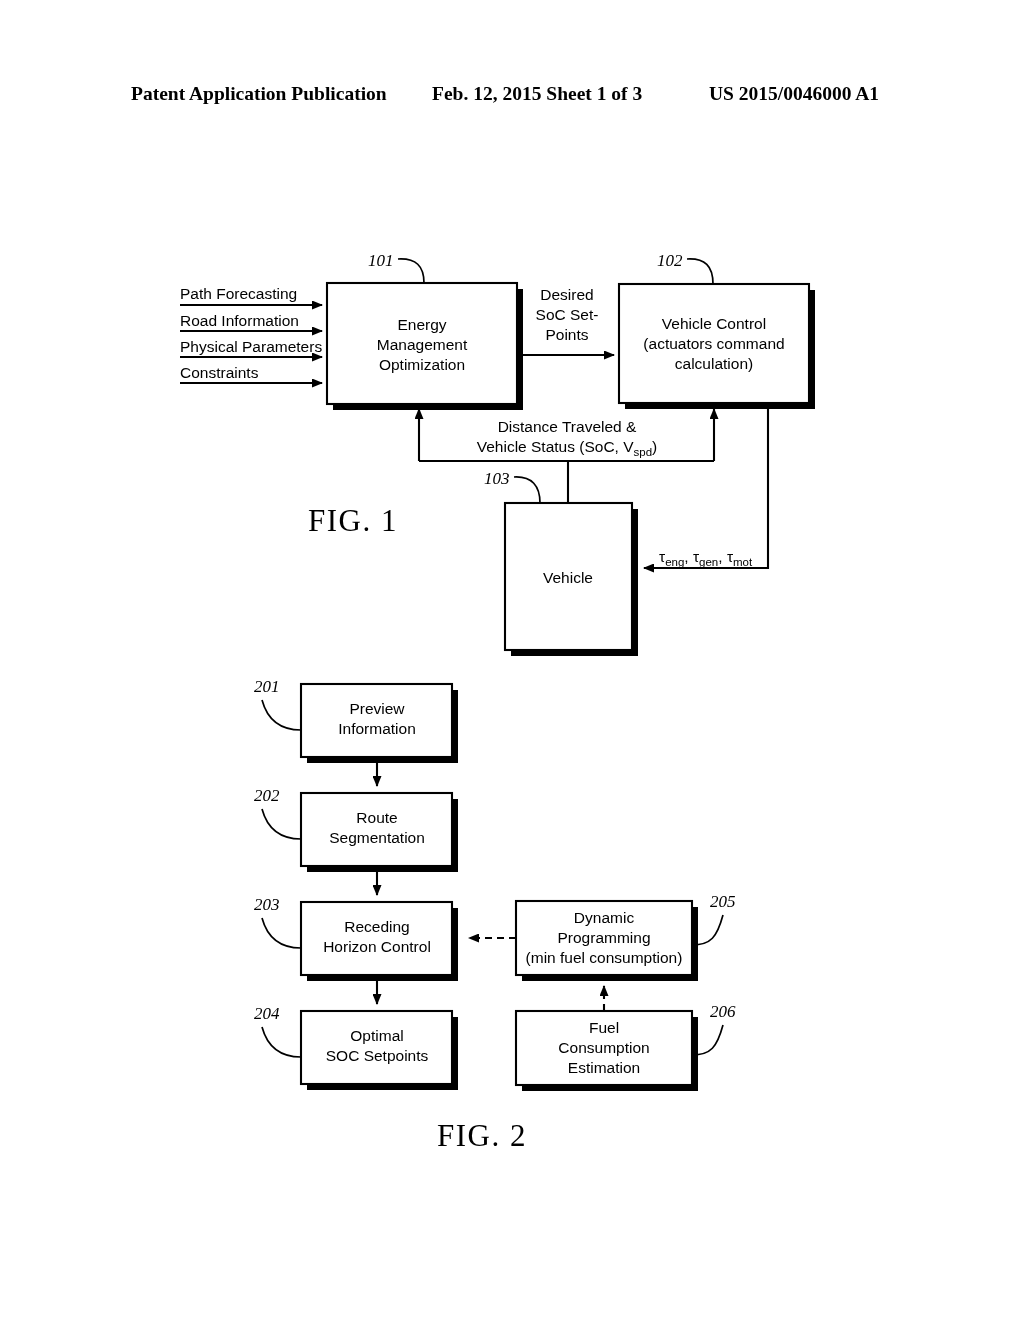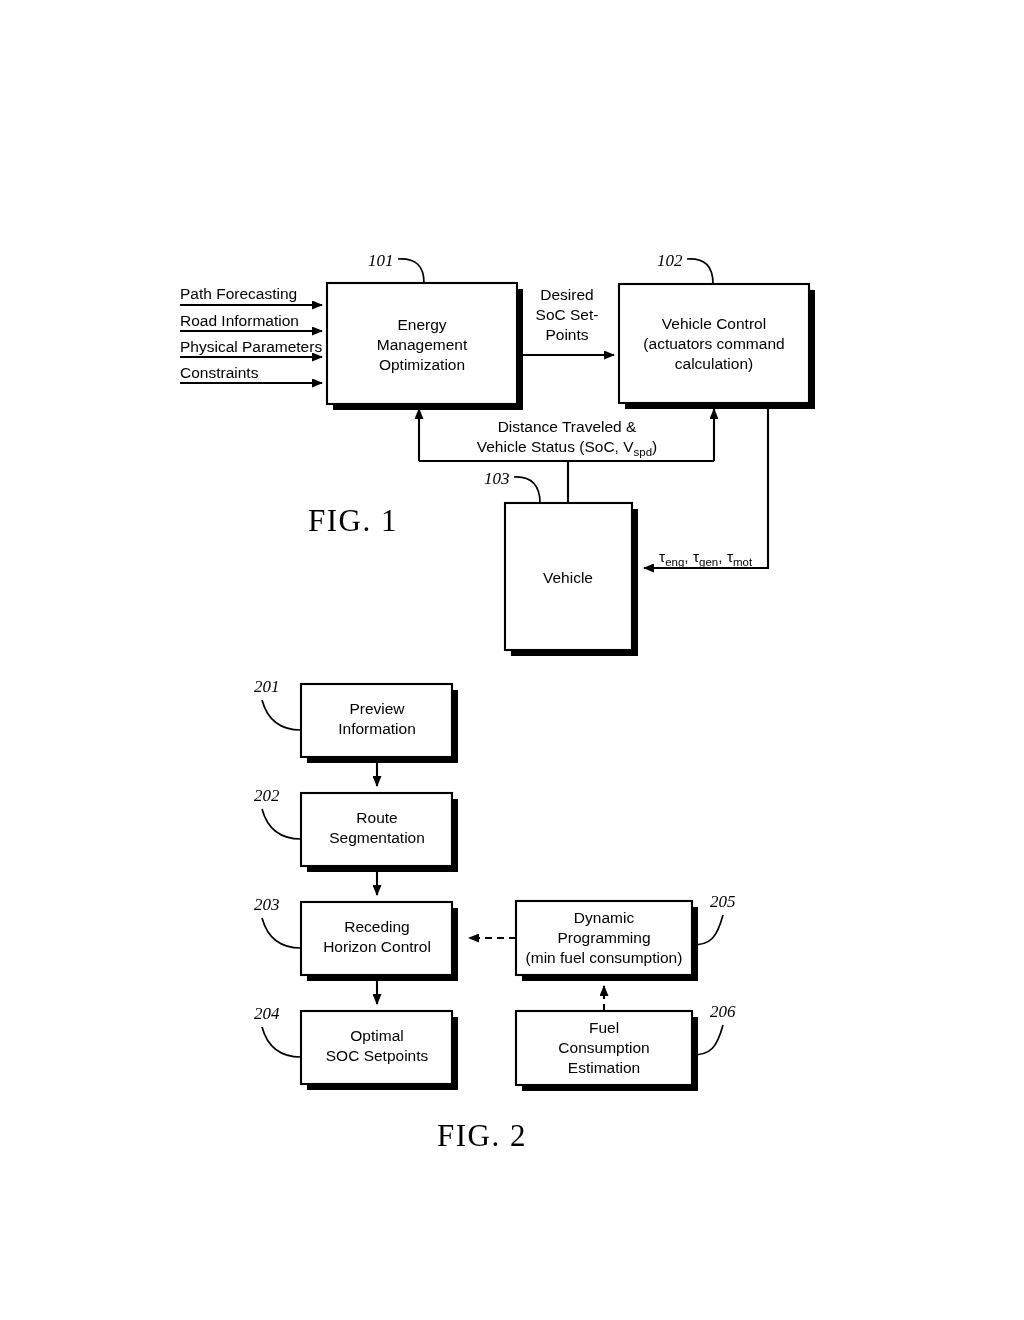--- a/index.html
+++ b/index.html
@@ -66,20 +66,25 @@
   .leader   { stroke: #000000; stroke-width: 1.7px; fill: none; }
   .dashwire { stroke: #000000; stroke-width: 2.1px; fill: none; stroke-dasharray: 7 5; }
   .underline{ stroke: #000000; stroke-width: 1.9px; }
   tspan.sub { font-size: 11.5px; }
 </style>
 </head>
 <body>
 
 <div id="page">
 
+  <div class="pub-header">
+    <span class="hdr-left">Patent Application Publication</span>
+    <span class="hdr-mid">Feb. 12, 2015  Sheet 1 of 3</span>
+    <span class="hdr-right">US 2015/0046000 A1</span>
+  </div>
 
   <svg class="drawing" viewBox="0 0 1024 1320">
     <defs>
       <marker id="arrowSolid" markerWidth="11" markerHeight="9" refX="10" refY="4.5" orient="auto" markerUnits="userSpaceOnUse">
         <path d="M0,0 L11,4.5 L0,9 Z" fill="#000000"></path>
       </marker>
       <marker id="arrowSolidL" markerWidth="11" markerHeight="9" refX="10" refY="4.5" orient="auto" markerUnits="userSpaceOnUse">
         <path d="M0,0 L11,4.5 L0,9 Z" fill="#000000"></path>
       </marker>
     </defs>

